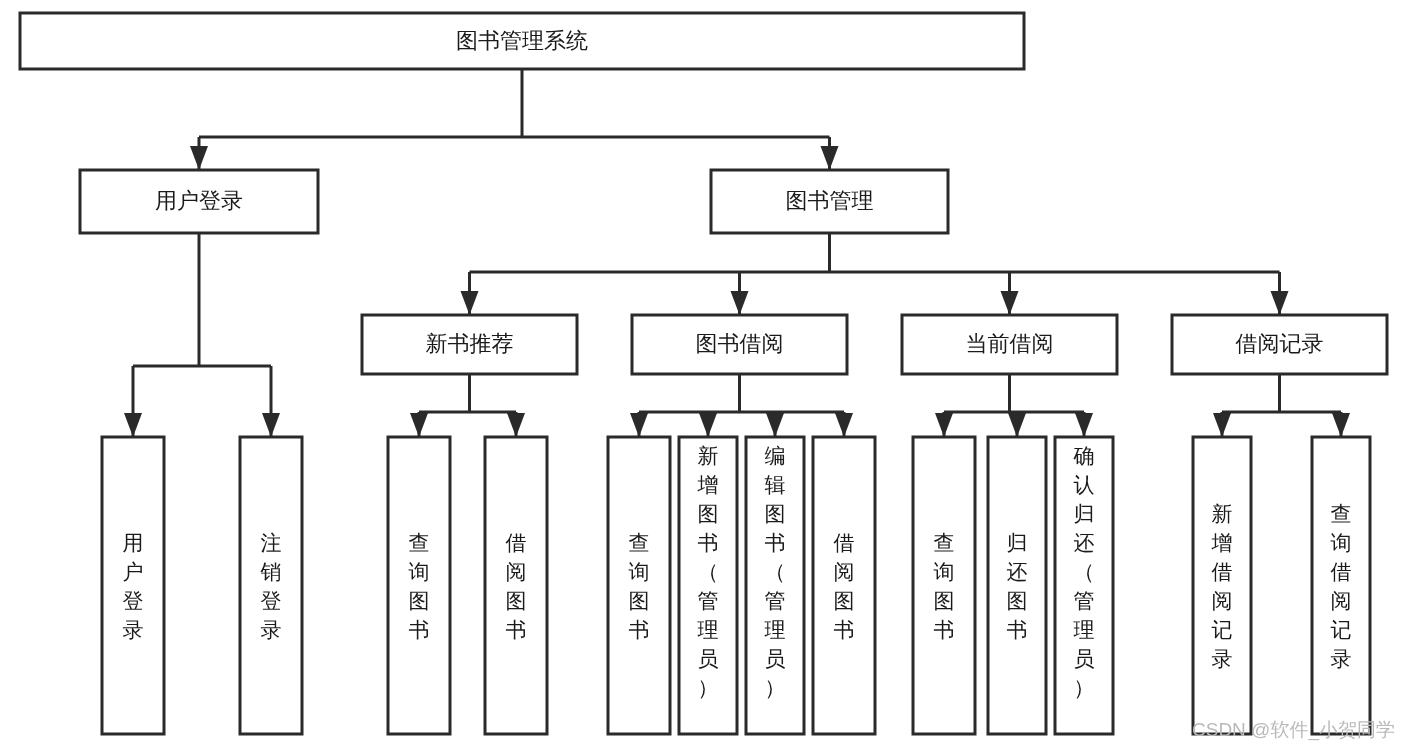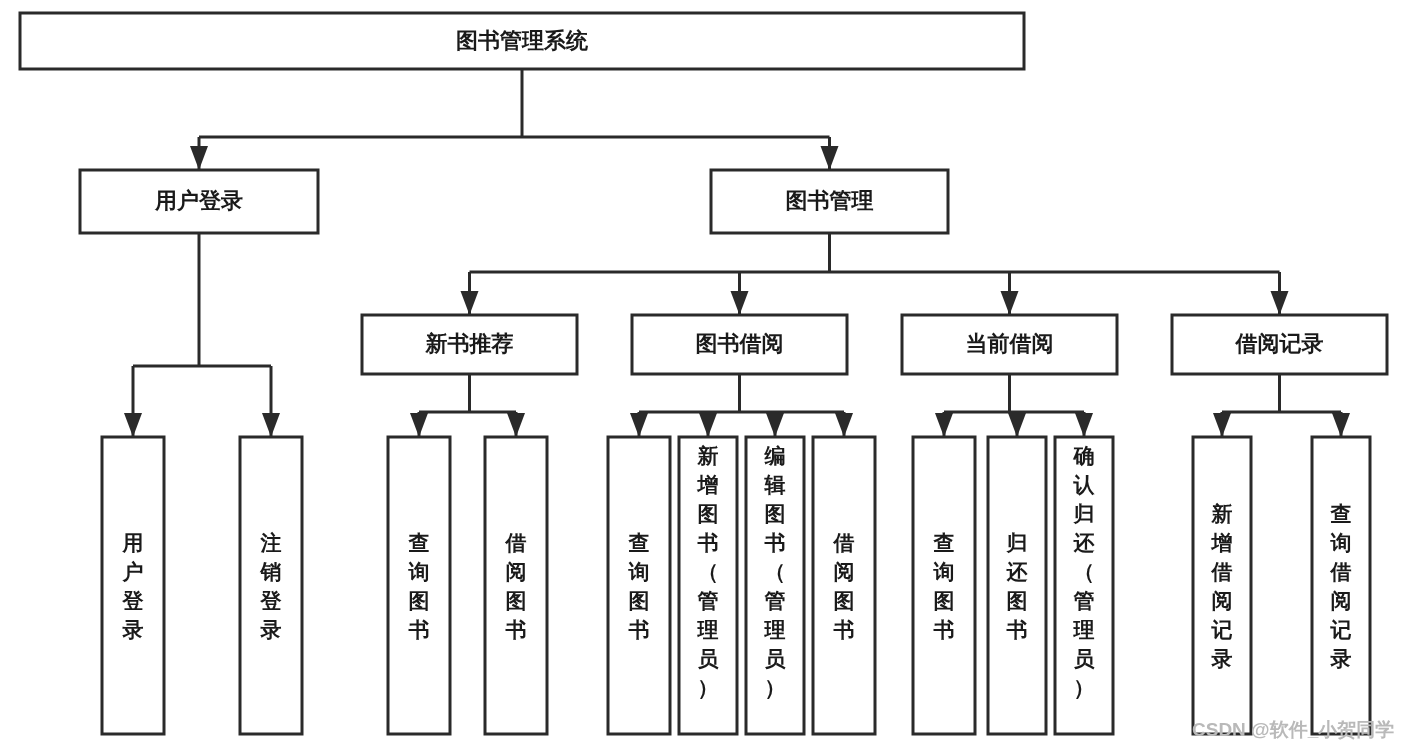--- a/index.html
+++ b/index.html
@@ -13,21 +13,20 @@
     font-family: "Liberation Sans", "DejaVu Sans", sans-serif;
     overflow: hidden;
     position: relative;
   }
   #diagram-root {
     position: absolute;
     left: 0;
     top: 0;
     width: 1405px;
     height: 747px;
-    font-weight: bold;
   }
   svg { display: block; }
 
   .node-rect {
     fill: #ffffff;
     stroke: #2a2a2a;
     stroke-width: 3;
   }
   .node-label {
     font-family: "Liberation Sans", "DejaVu Sans", sans-serif;

